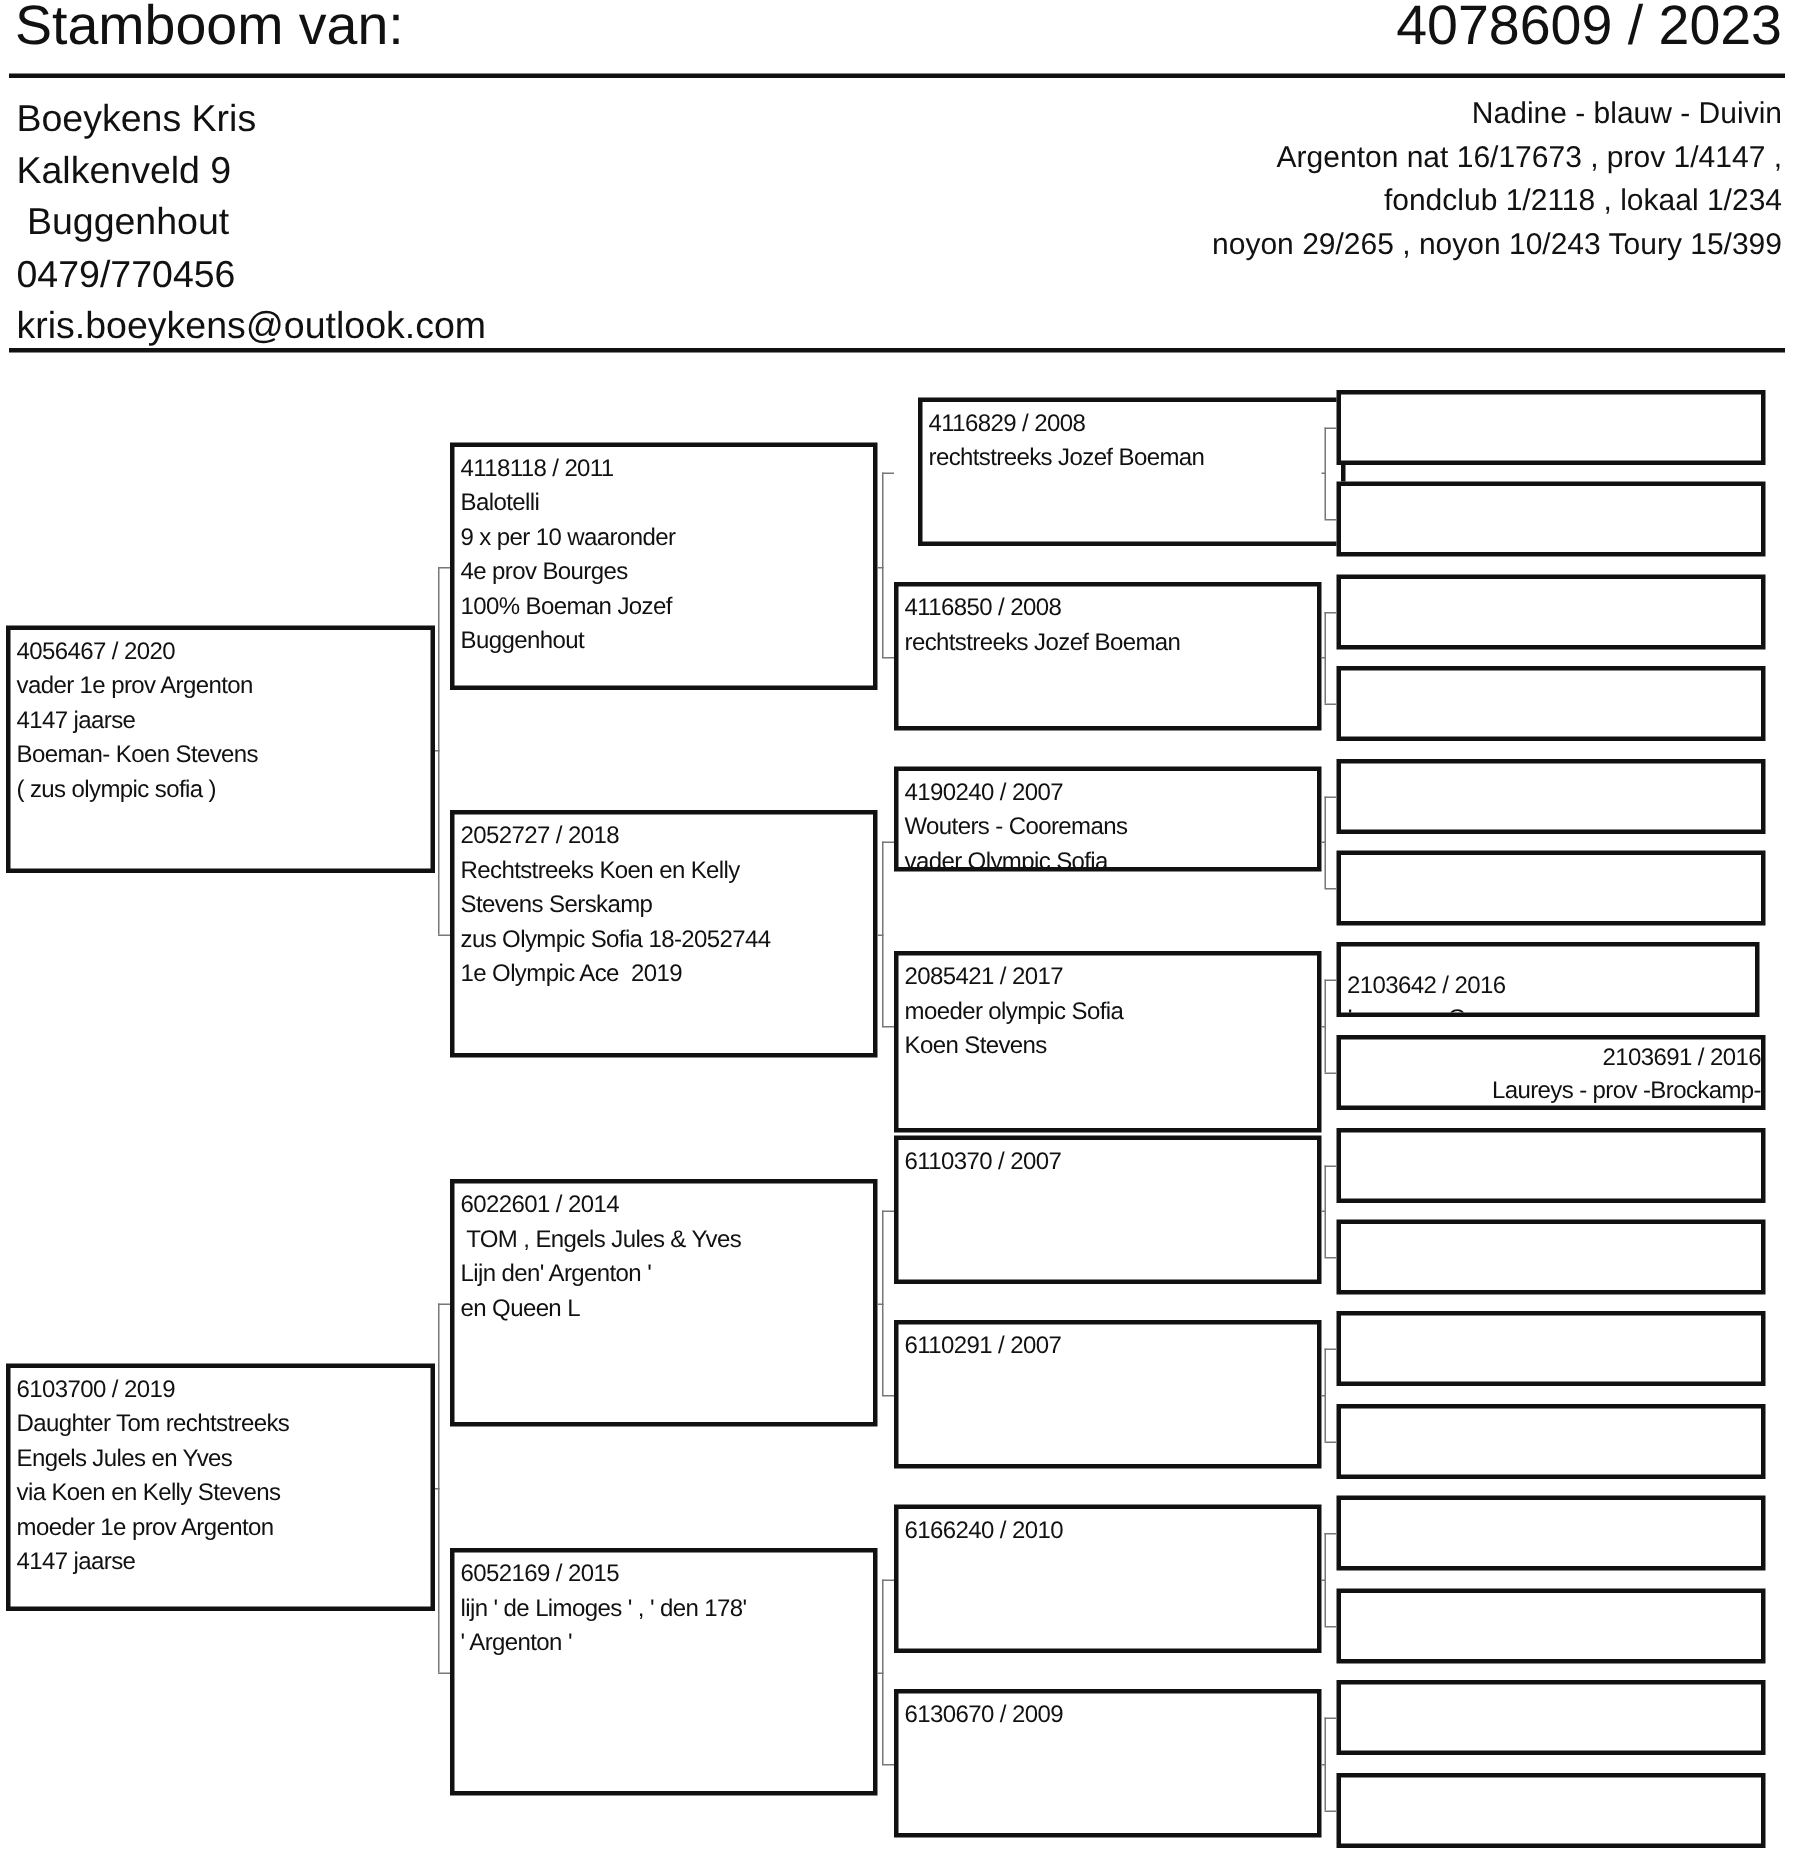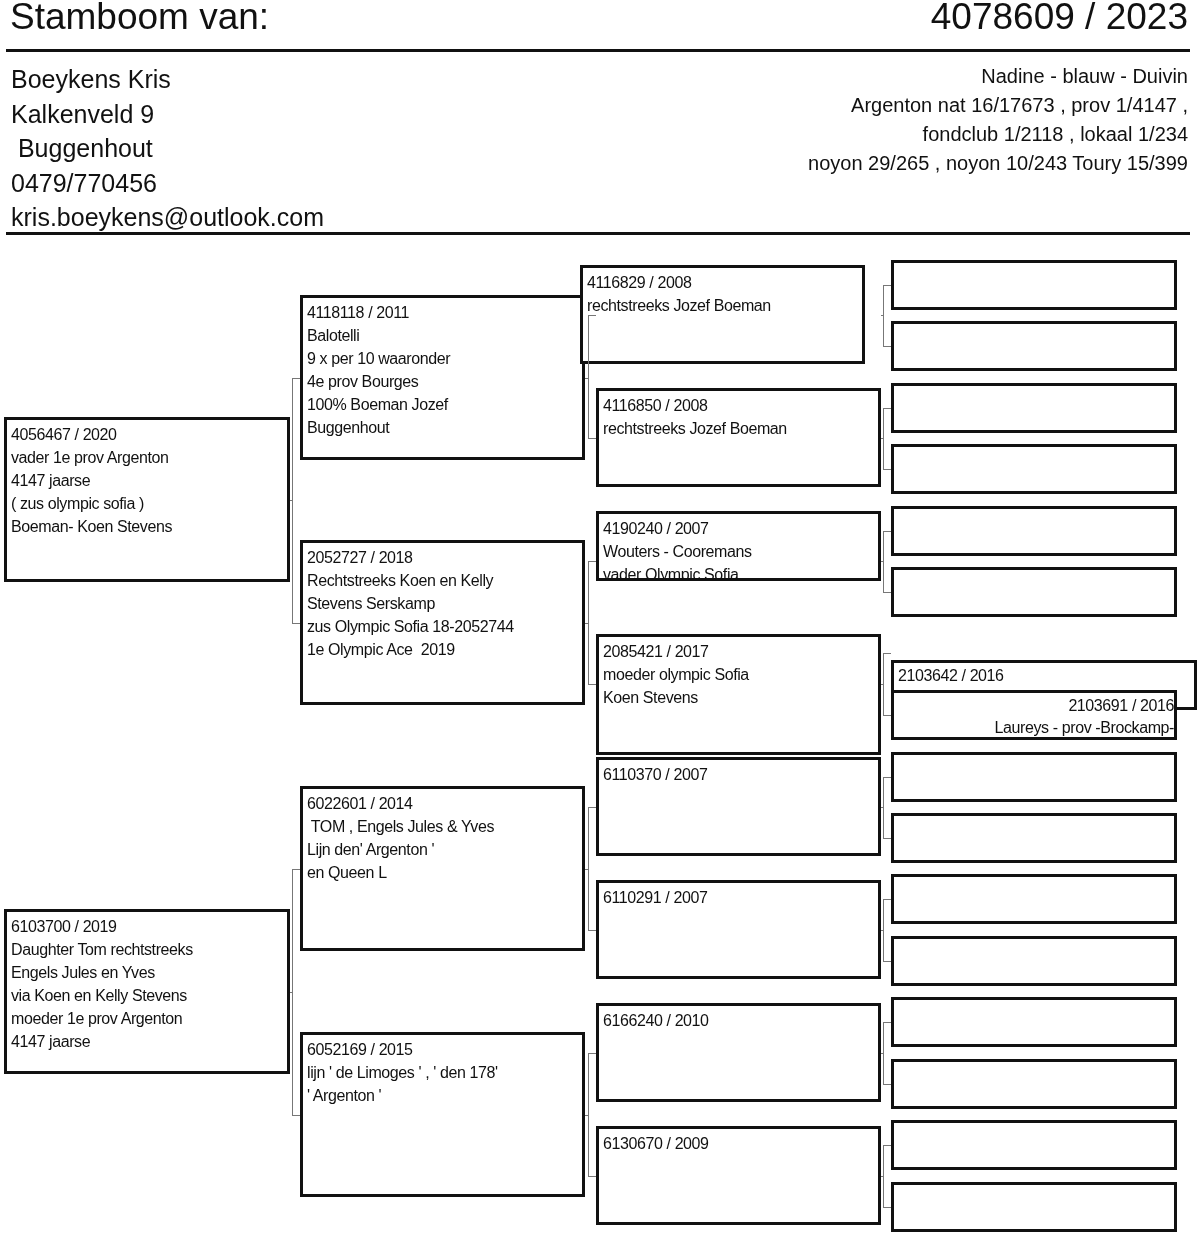--- a/index.html
+++ b/index.html
@@ -37,22 +37,22 @@
   <div>noyon 29/265 , noyon 10/243 Toury 15/399</div>
 </div>
 
 <div class="rule" style="top:232px;"></div>
 
 <div id="pedigree">
     <div class="box" style="left: 4px; top: 417px; width: 286px; height: 165px;">
       <div>4056467 / 2020</div>
       <div>vader 1e prov Argenton</div>
       <div>4147 jaarse</div>
+      <div>Boeman- Koen Stevens</div>
       <div>( zus olympic sofia )</div>
-      <div>Boeman- Koen Stevens</div>
     </div>
     <div class="box" style="left: 4px; top: 909px; width: 286px; height: 165px;">
       <div>6103700 / 2019</div>
       <div>Daughter Tom rechtstreeks</div>
       <div>Engels Jules en Yves</div>
       <div>via Koen en Kelly Stevens</div>
       <div>moeder 1e prov Argenton</div>
       <div>4147 jaarse</div>
     </div>
     <div class="box" style="left: 300px; top: 295px; width: 285px; height: 165px;">
@@ -74,21 +74,21 @@
       <div>6022601 / 2014</div>
       <div> TOM , Engels Jules &amp; Yves</div>
       <div>Lijn den' Argenton '</div>
       <div>en Queen L</div>
     </div>
     <div class="box" style="left: 300px; top: 1032px; width: 285px; height: 165px;">
       <div>6052169 / 2015</div>
       <div>lijn ' de Limoges ' , ' den 178'</div>
       <div>' Argenton '</div>
     </div>
-    <div class="box" style="left: 580px; top: 265px; width: 285px; height: 99px;">
+    <div class="box" style="left: 612px; top: 265px; width: 285px; height: 99px;">
       <div>4116829 / 2008</div>
       <div>rechtstreeks Jozef Boeman</div>
     </div>
     <div class="box" style="left: 596px; top: 388px; width: 285px; height: 99px;">
       <div>4116850 / 2008</div>
       <div>rechtstreeks Jozef Boeman</div>
     </div>
     <div class="box" style="left: 596px; top: 511px; width: 285px; height: 70px;">
       <div>4190240 / 2007</div>
       <div>Wouters - Cooremans</div>
@@ -110,21 +110,21 @@
     </div>
     <div class="box" style="left: 596px; top: 1126px; width: 285px; height: 99px;">
       <div>6130670 / 2009</div>
     </div>
     <div class="box" style="left: 891px; top: 260px; width: 286px; height: 50px; line-height: 22px; padding-top: 2px;"></div>
     <div class="box" style="left: 891px; top: 321px; width: 286px; height: 50px; line-height: 22px; padding-top: 2px;"></div>
     <div class="box" style="left: 891px; top: 383px; width: 286px; height: 50px; line-height: 22px; padding-top: 2px;"></div>
     <div class="box" style="left: 891px; top: 444px; width: 286px; height: 50px; line-height: 22px; padding-top: 2px;"></div>
     <div class="box" style="left: 891px; top: 506px; width: 286px; height: 50px; line-height: 22px; padding-top: 2px;"></div>
     <div class="box" style="left: 891px; top: 567px; width: 286px; height: 50px; line-height: 22px; padding-top: 2px;"></div>
-    <div class="box" style="left: 891px; top: 660px; width: 306px; height: 50px; line-height: 22px; padding-top: 2px;">
+    <div class="box" style="left: 891px; top: 628px; width: 282px; height: 50px; line-height: 22px; padding-top: 16px;">
       <div>2103642 / 2016</div>
       <div>Laureys - Geens</div>
     </div>
     <div class="box" style="left: 891px; top: 690px; width: 286px; height: 50px; line-height: 22px; padding-top: 2px; text-align: right;">
       <div>2103691 / 2016</div>
       <div>Laureys - prov -Brockamp-</div>
     </div>
     <div class="box" style="left: 891px; top: 752px; width: 286px; height: 50px; line-height: 22px; padding-top: 2px;"></div>
     <div class="box" style="left: 891px; top: 813px; width: 286px; height: 50px; line-height: 22px; padding-top: 2px;"></div>
     <div class="box" style="left: 891px; top: 874px; width: 286px; height: 50px; line-height: 22px; padding-top: 2px;"></div>

